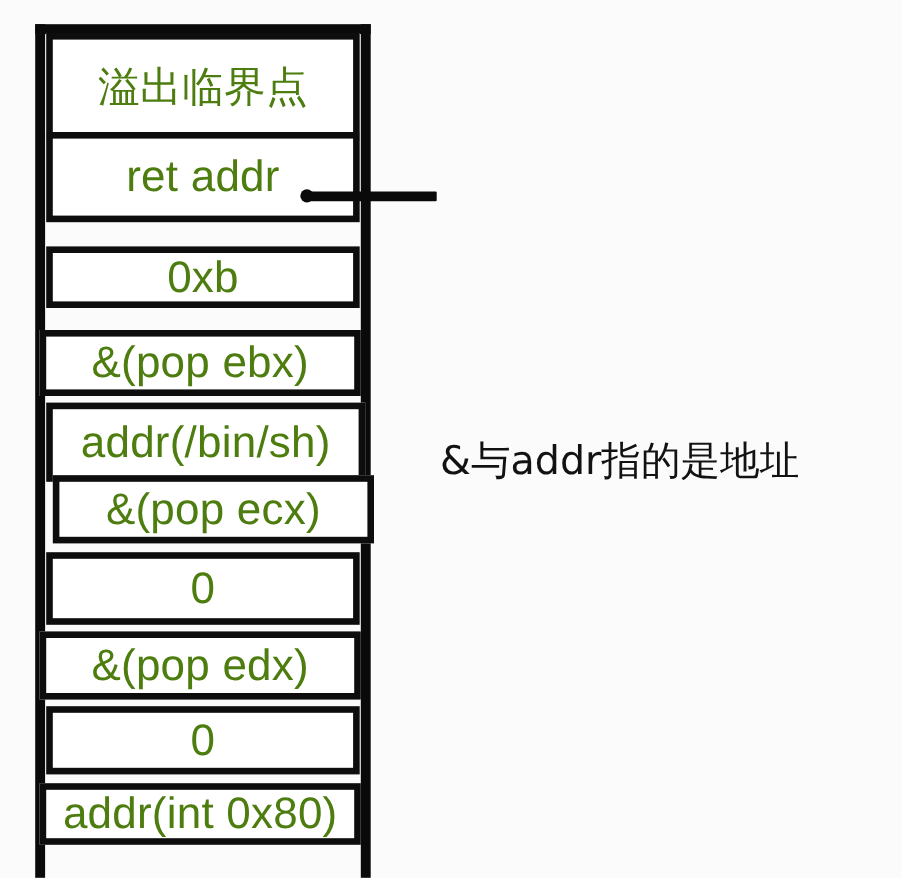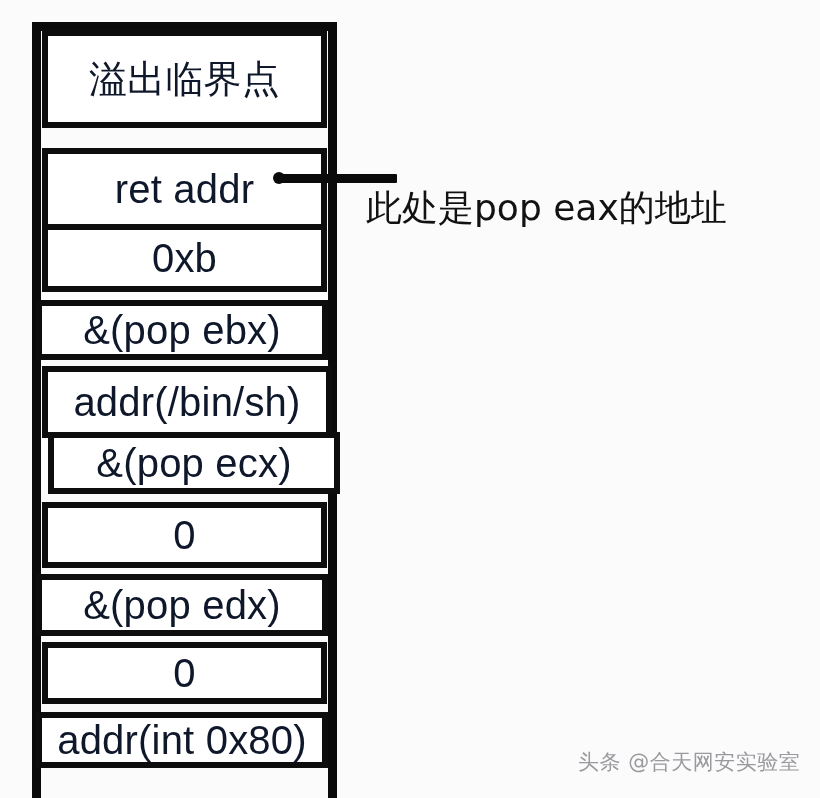--- a/index.html
+++ b/index.html
@@ -40,21 +40,21 @@
     background: #ffffff;
     border: 6px solid #0d0d0d;
     display: flex;
     align-items: center;
     justify-content: center;
     overflow: visible;
     white-space: nowrap;
   }
   .cell-text {
     font-size: 40px;
-    color: #0f172a;
+    color: #4d7c0f;
     line-height: 1;
     letter-spacing: 0.2px;
     white-space: nowrap;
   }
   .cell-text.cjk {
     font-family: "DejaVu Sans", "Liberation Sans", sans-serif;
     font-size: 38px;
   }
 
   
@@ -96,24 +96,24 @@
 <body>
 
 <div id="canvas">
 
   <div class="stack-frame"></div>
 
   <div id="cells-layer">
       <div class="stack-cell" style="left: 42px; top: 30px; width: 285px; height: 98px;">
         <span class="cell-text cjk">溢出临界点</span>
       </div>
-      <div class="stack-cell" style="left: 42px; top: 148px; width: 285px; height: 82px;">
+      <div class="stack-cell" style="left: 42px; top: 120px; width: 285px; height: 82px;">
         <span class="cell-text">ret addr</span>
       </div>
-      <div class="stack-cell" style="left: 42px; top: 224px; width: 285px; height: 68px;">
+      <div class="stack-cell" style="left: 42px; top: 224px; width: 285px; height: 56px;">
         <span class="cell-text">0xb</span>
       </div>
       <div class="stack-cell" style="left: 36px; top: 300px; width: 292px; height: 60px;">
         <span class="cell-text">&amp;(pop ebx)</span>
       </div>
       <div class="stack-cell" style="left: 42px; top: 366px; width: 290px; height: 72px;">
         <span class="cell-text">addr(/bin/sh)</span>
       </div>
       <div class="stack-cell" style="left: 48px; top: 432px; width: 292px; height: 62px;">
         <span class="cell-text">&amp;(pop ecx)</span>
@@ -128,17 +128,16 @@
         <span class="cell-text">0</span>
       </div>
       <div class="stack-cell" style="left: 36px; top: 712px; width: 292px; height: 56px;">
         <span class="cell-text">addr(int 0x80)</span>
       </div>
     </div>
 
   <div class="leader-dot" id="leader-dot" style="left: 273px; top: 172px;"></div>
   <div class="leader-line" id="leader-line" style="left: 277px; top: 174px; width: 120px; height: 9px;"></div>
 
-  <div class="annotation" id="annotation-0" style="left: 366px; top: 188px;">此处是pop eax的地址</div>
+  <div class="annotation" id="annotation-1" style="left: 400px; top: 400px;">&amp;与addr指的是地址</div>
 
-  <div class="watermark" id="watermark" style="left: 578px; top: 748px;">头条 @合天网安实验室</div>
 
 </div>
 
 </body></html>

